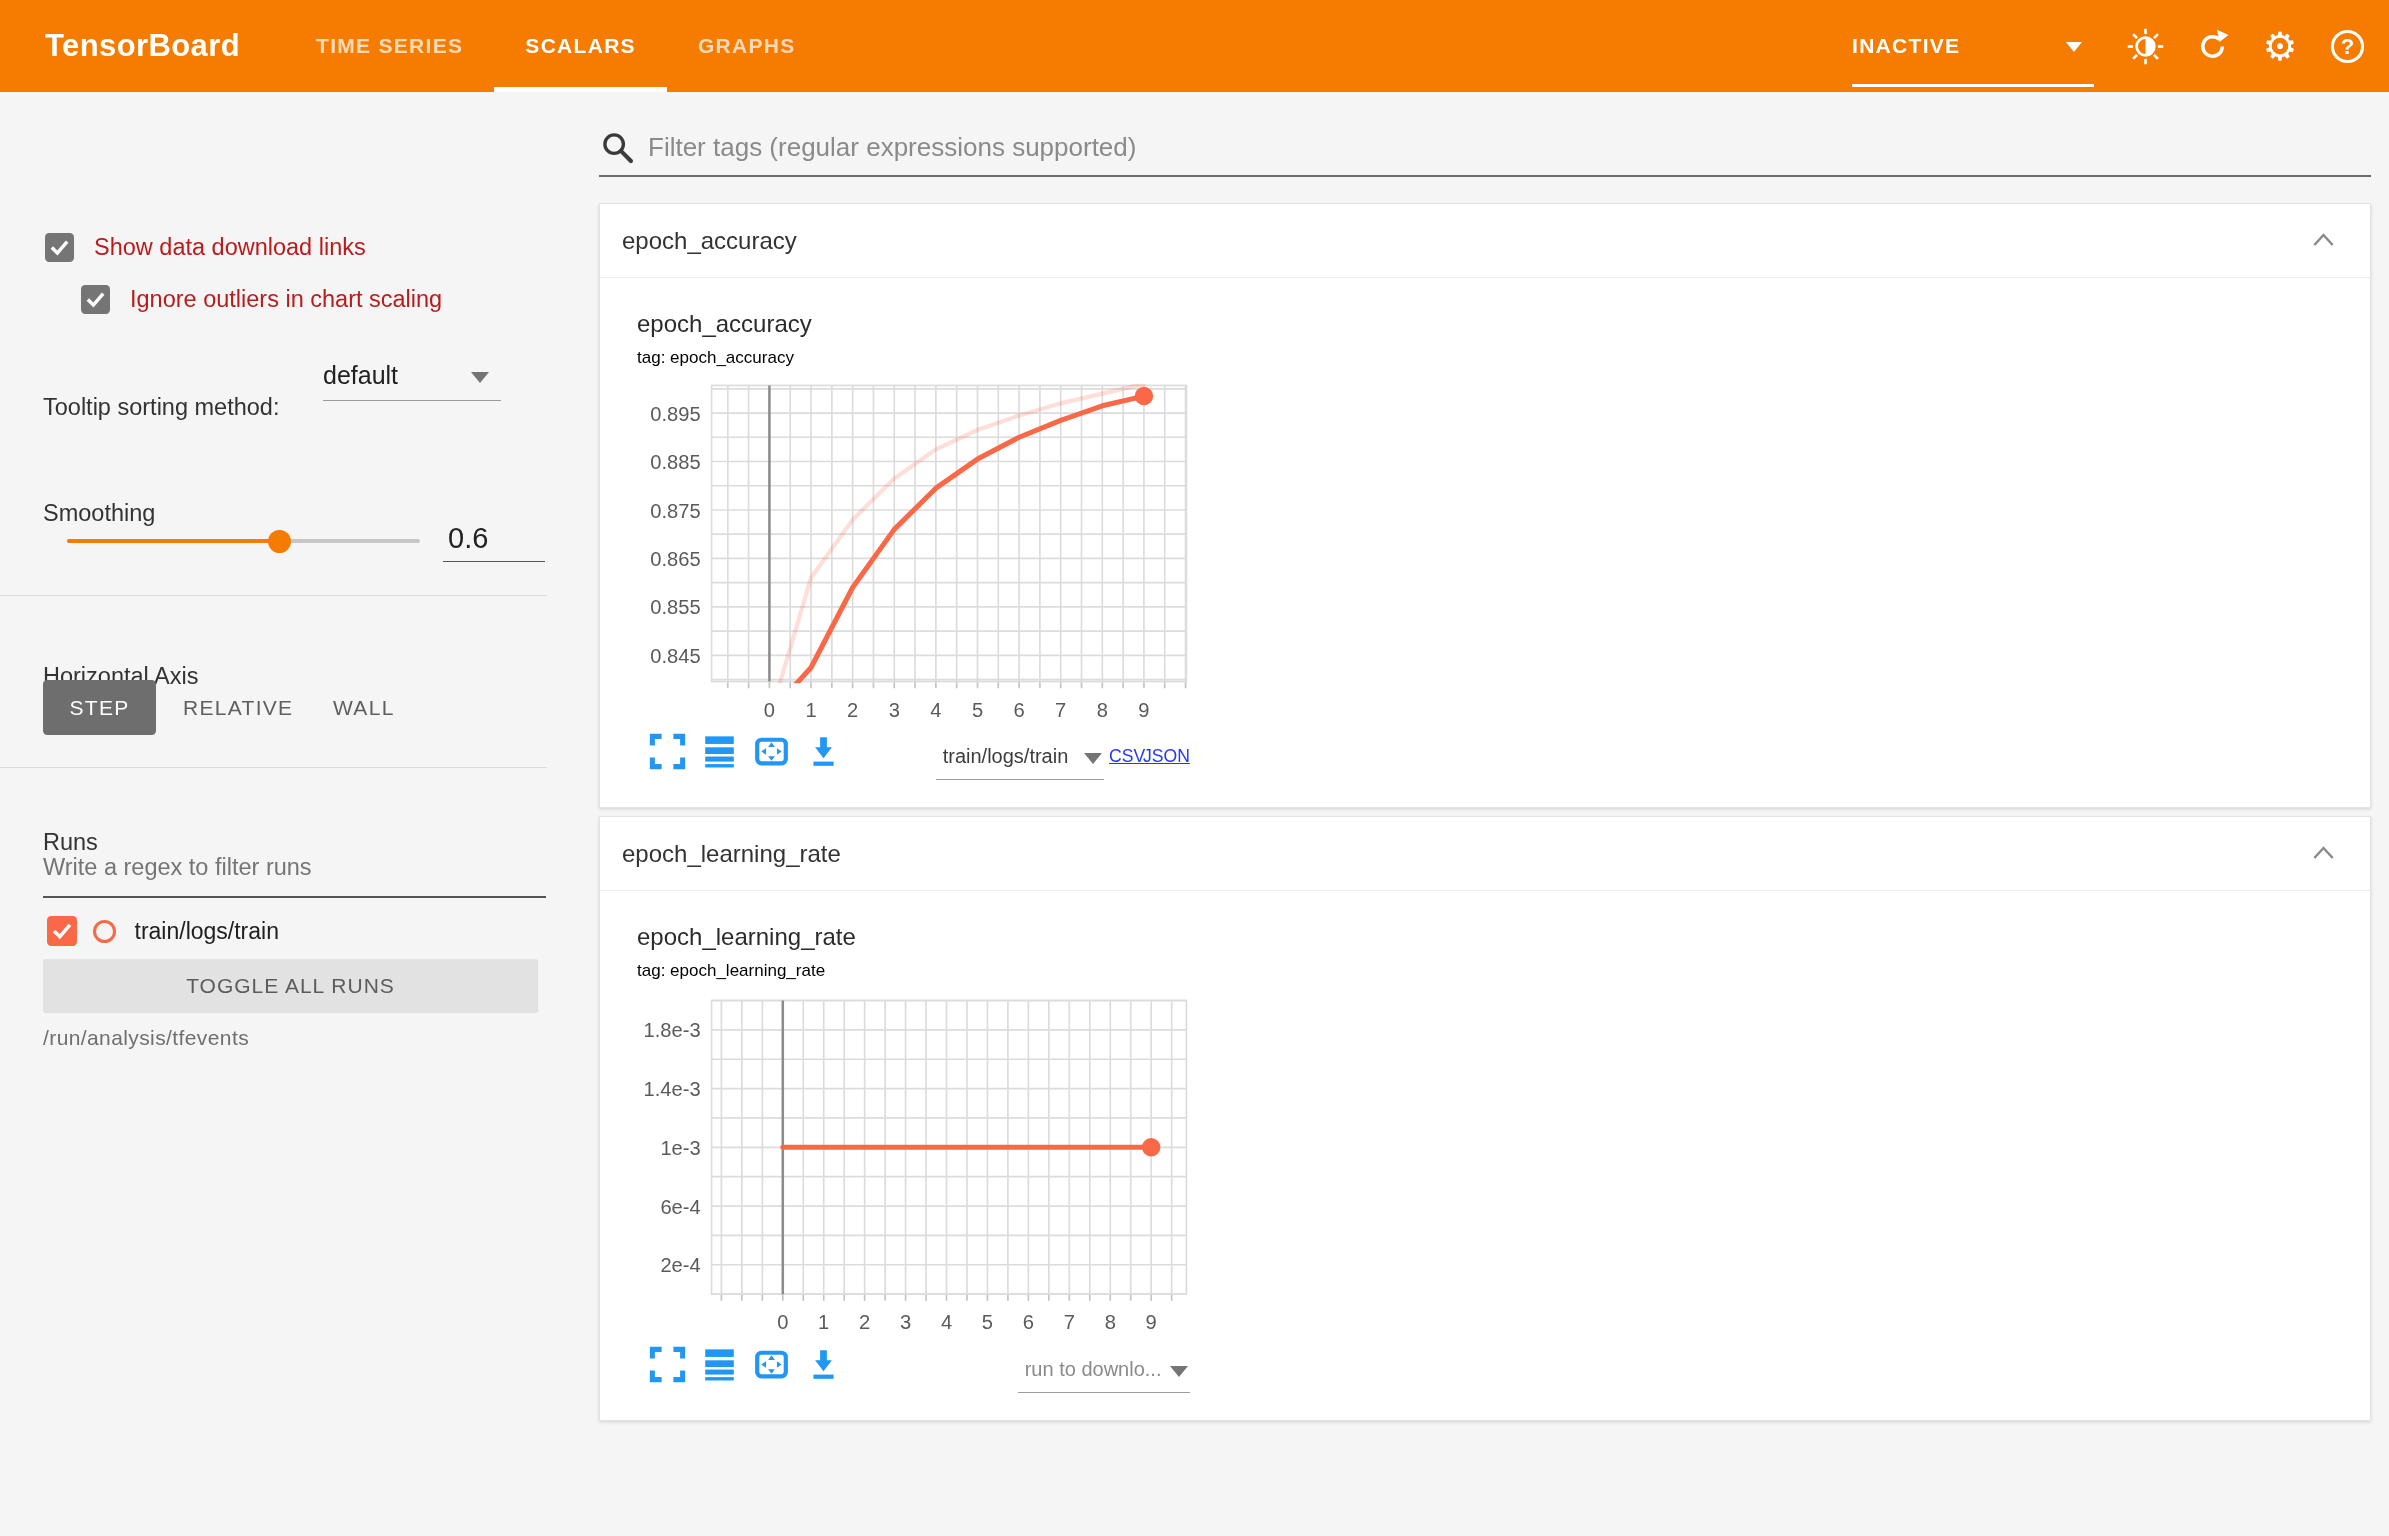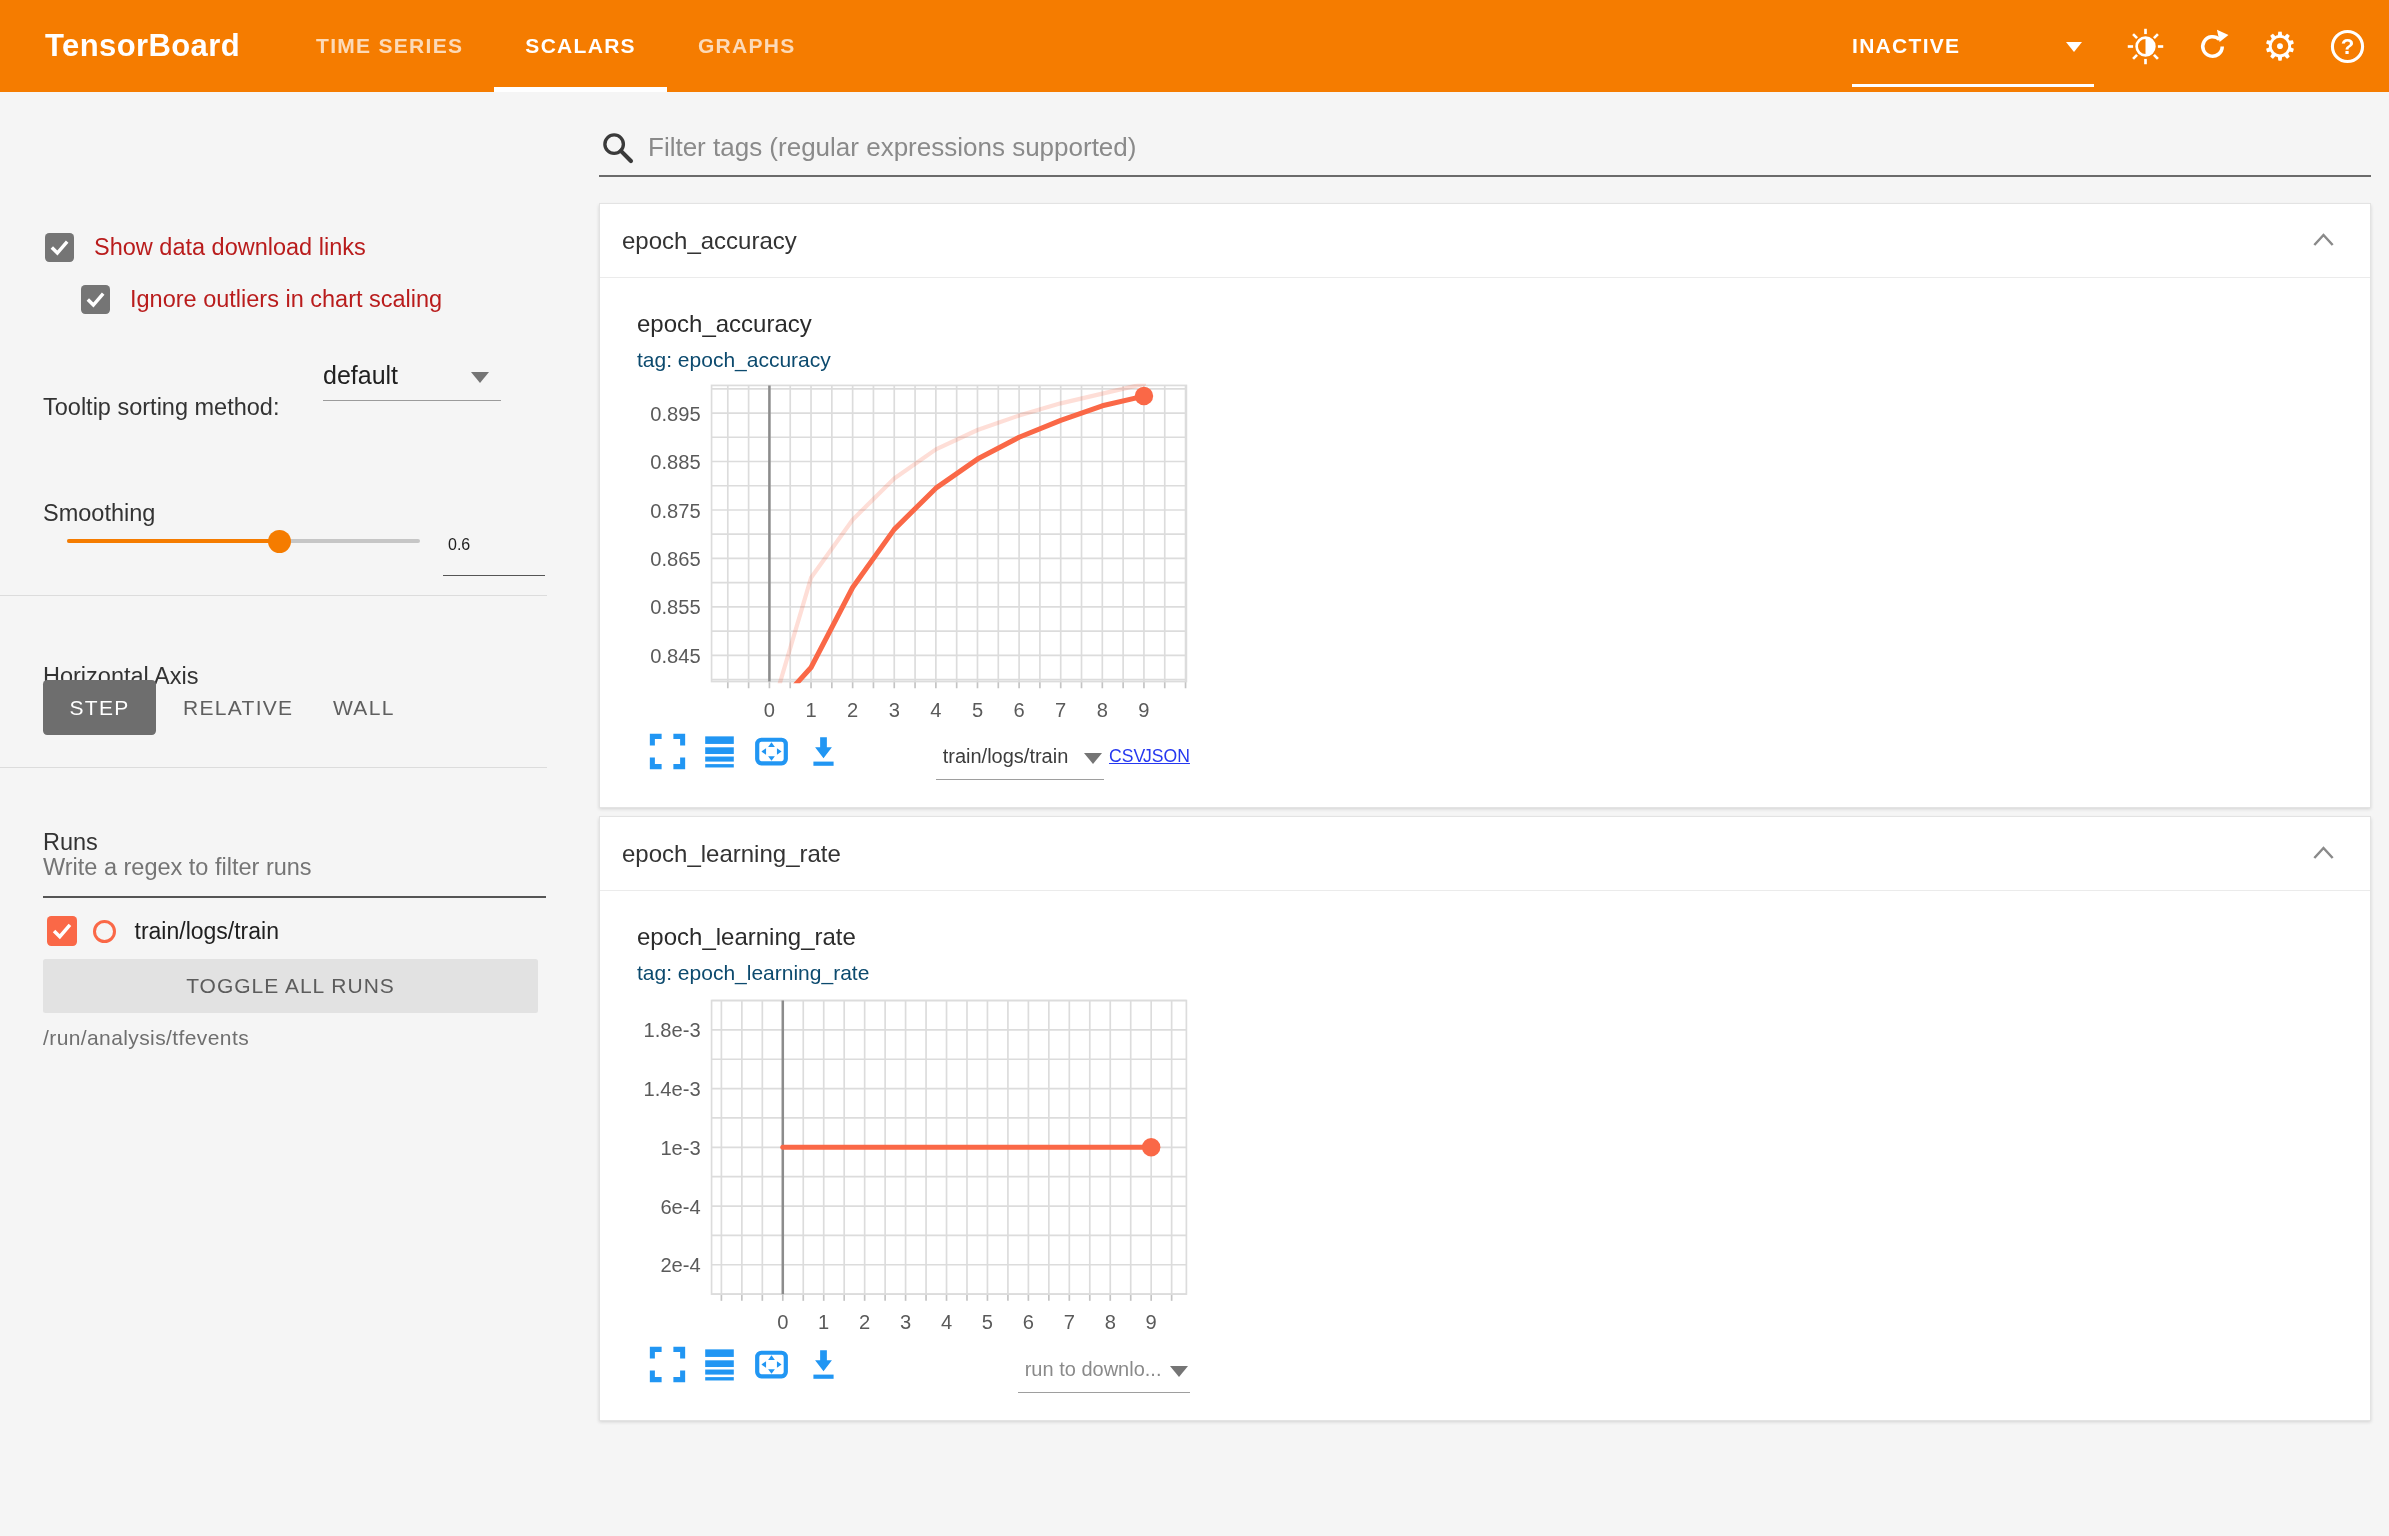--- a/index.html
+++ b/index.html
@@ -27,21 +27,21 @@
   .cb-row { position:absolute; left:45px; display:flex; align-items:center; }
   .cbox { width:29px; height:29px; border-radius:4.2px; background:#757575; flex:0 0 auto; cursor:pointer; }
   .cb-label { margin-left:20px; font-size:23.5px; color:#b91c1c; }
   .side-label { font-size:23.5px; color:#333; }
   .mini-select { position:absolute; left:323px; top:265px; width:178px; height:44px; border-bottom:1.7px solid #9b9b9b; cursor:pointer; }
   .mini-select .val { font-size:25px; color:#212121; line-height:37px; }
   .dd-arrow { position:absolute; width:0; height:0; border-left:9.2px solid transparent; border-right:9.2px solid transparent; border-top:11px solid #757575; }
   .slider-track { position:absolute; left:67px; top:447px; width:353px; height:4.2px; background:#c6c6c6; border-radius:2.5px; cursor:pointer; }
   .slider-fill { position:absolute; left:0; top:0; height:4.2px; background:#f57c00; border-radius:2.5px; }
   .slider-thumb { position:absolute; top:-9.2px; width:23px; height:23px; border-radius:50%; background:#f57c00; cursor:pointer; }
-  .smooth-val { position:absolute; left:443px; top:444px; width:102px; height:40px; font-size:16px; color:#212121; padding-left:5px; border-bottom:1.7px solid #555; }
+  .smooth-val { position:absolute; left:443px; top:430px; width:102px; height:40px; font-size:29px; color:#212121; padding-left:5px; border-bottom:1.7px solid #555; }
   .sdivider { position:absolute; left:0; width:547px; height:0.8px; background:#dcdcdc; }
   .axis-btn { position:absolute; left:43px; top:588px; width:113px; height:55px; background:#6e6e6e; border-radius:4.2px; color:#fff; font-size:21px; letter-spacing:1.3px; text-align:center; line-height:55px; cursor:pointer; }
   .axis-opt { position:absolute; top:588px; height:55px; line-height:55px; font-size:21px; letter-spacing:1.3px; color:#5f5f5f; cursor:pointer; }
   .regex-ph { position:absolute; left:43px; top:762px; font-size:23.5px; color:#757575; }
   .regex-line { position:absolute; left:43px; top:804px; width:503px; height:1.7px; background:#555; }
   .run-row { position:absolute; left:47px; top:824px; height:30px; display:flex; align-items:center; }
   .run-cbox { width:30px; height:30px; border-radius:4.2px; background:#fa6847; cursor:pointer; }
   .run-circle { width:23px; height:23px; border:3.4px solid #fa6847; border-radius:50%; margin-left:16px; }
   .run-name { margin-left:18.5px; font-size:23px; color:#202020; }
   .toggle-btn { position:absolute; left:43px; top:867px; width:495px; height:54px; background:#e2e2e2; border-radius:2.5px; color:#5c5c5c; font-size:21px; letter-spacing:1px; text-align:center; line-height:54px; cursor:pointer; }
@@ -52,21 +52,21 @@
   .filter-icon { position:absolute; left:32px; top:37px; width:37px; height:37px; }
   .filter-ph { position:absolute; left:81px; top:40px; font-size:26px; color:#8a8a8a; }
   .filter-line { position:absolute; left:32px; top:83px; width:1772px; height:1.7px; background:#6b6b6b; }
 
   .card { position:absolute; left:32px; width:1772px; background:#fff; border:0.8px solid #e3e3e3; box-shadow:0 1.7px 3.4px rgba(0,0,0,0.14); }
   .sec-header { position:relative; height:73px; cursor:pointer; }
   .sec-title { position:absolute; left:22px; top:0; line-height:73px; font-size:24px; color:#333; }
   .sec-chevron { position:absolute; right:34px; top:25px; width:25px; height:22px; }
   .sec-border { position:absolute; left:0; right:0; top:73px; height:0.8px; background:#ebebeb; }
   .chart-title { position:absolute; left:37px; top:106px; font-size:24px; color:#2b2b2b; }
-  .chart-tag { position:absolute; left:37px; top:144px; font-size:21px; color:#0c4a6e; }
+  .chart-tag { position:absolute; left:37px; top:144px; font-size:17px; color:#000000; }
   .chart-svg { position:absolute; left:0; }
   .toolbar { position:absolute; left:49px; top:529px; display:flex; gap:15px; }
   .ticon { width:37px; height:37px; cursor:pointer; }
   .run-select { position:absolute; top:537px; height:39px; border-bottom:1.7px solid #9e9e9e; cursor:pointer; }
   .run-select .val { font-size:20px; color:#3c3c3c; line-height:30px; padding-left:6.7px; }
   .dl-link { position:absolute; top:542px; font-size:17.6px; color:#2638f0; text-decoration:underline; cursor:pointer; }
 </style>
 </head>
 <body>
 

